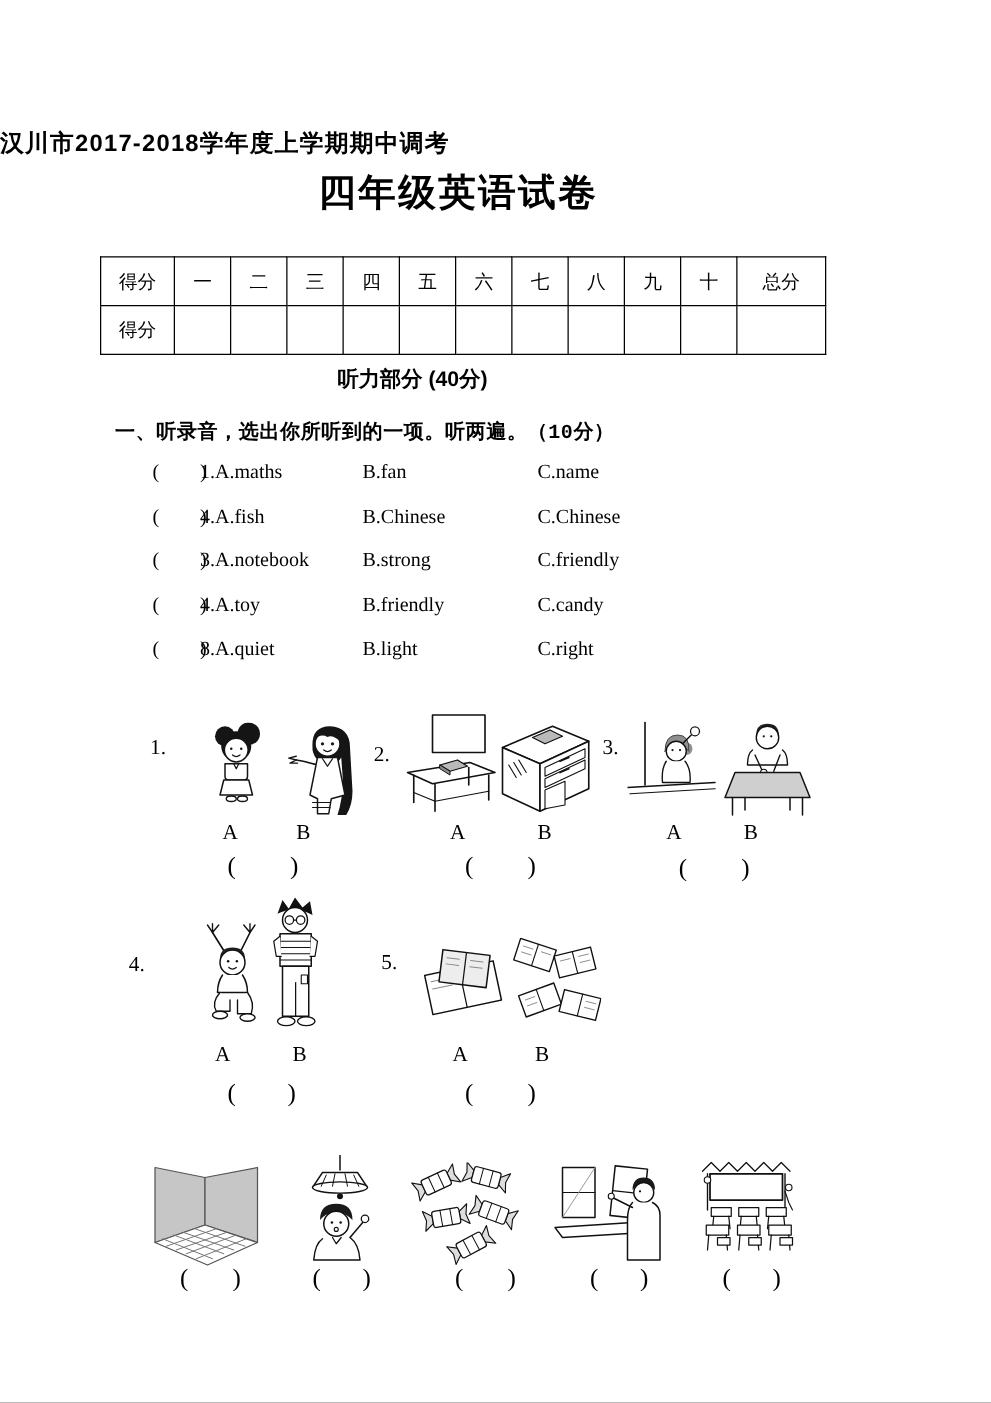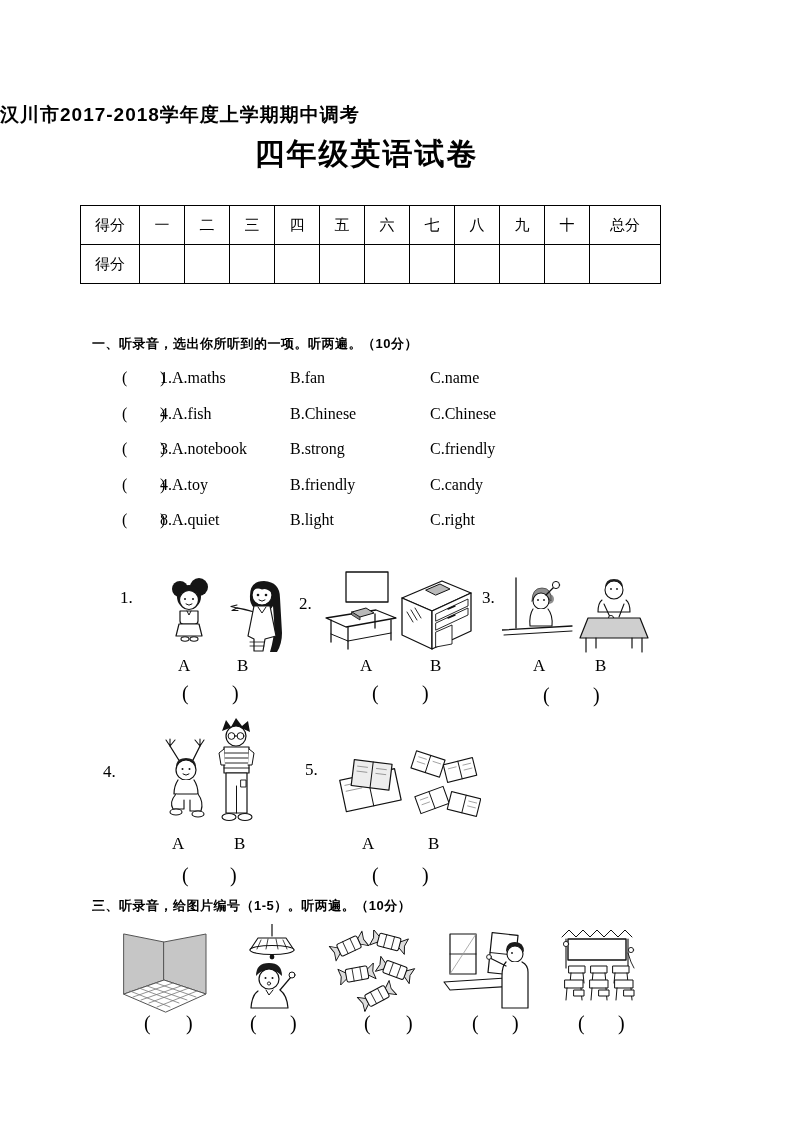--- a/index.html
+++ b/index.html
@@ -15,21 +15,21 @@
   .subtitle { left:0; top:134px; width:733px; text-align:center; font-size:30px; letter-spacing:2px; }
   table.score { position:absolute; left:80px; top:205px; border-collapse:collapse;font-family:Liberation Serif, serif; }
   table.score td {
     border:1.5px solid #000; height:38px; text-align:center;
     font-size:15px; padding:0;
   }
   td.c-label { width:58px; }
   td.c-num   { width:44px; }
   td.c-total { width:70px; }
   .listen-title { left:0; top:292px; width:660px; text-align:center; font-size:17px; }
-  .sec-head { font-size:13px; letter-spacing:0.5px; }
+  .sec-head { font-size:16px; letter-spacing:0.5px;font-family:Liberation Mono, monospace; }
   .p1row { left:122px; width:560px; height:22px; font-size:16px; }
   .p1row span { position:absolute; white-space:nowrap; }
   .p1-open { left:0; }
   .p1-a { left:38px; }
   .p1-b { left:168px; }
   .p1-c { left:308px; }
   .grp { position:absolute; }
   .grp > * { position:absolute; }
   .gnum { font-size:17px; }
   .ab { font-size:17px; }
@@ -71,20 +71,21 @@
       <td class="c-num"></td>
       <td class="c-num"></td>
       <td class="c-num"></td>
       <td class="c-num"></td>
       <td class="c-num"></td>
       <td class="c-total"></td>
     </tr>
   </tbody>
     </table>
 
+  <div class="abs listen-title hd">听力部分 (40分)</div>
 
   <div class="abs sec-head hd" style="left:92px; top:335px;">一、听录音，选出你所听到的一项。听两遍。（10分）</div>
 
   <div class="abs p1row" style="top:369px;">
     <span class="p1-open">(</span>
     <span class="p1-a">
         <span>)</span>
         <span>1.A.maths</span>
       </span>
     <span class="p1-b">B.fan</span>
@@ -314,21 +315,20 @@
           <path d="M4 -4 h8 M4 1 h8" stroke="#888" stroke-width="0.7"></path>
         </g>
       </g>
     </svg>
     <span class="ab" style="left:64px; top:122px;">A</span>
     <span class="ab" style="left:130px; top:122px;">B</span>
     <span class="bigparen" style="left:74px; top:152px;">(</span>
     <span class="bigparen" style="left:124px; top:152px;">)</span>
   </div>
 
-  <div class="abs sec-head hd" style="left:92px; top:897px;">三、听录音，给图片编号（1-5）。听两遍。（10分）</div>
 
   <div class="grp" style="left:112px; top:922px; width:105px; height:112px;">
     <svg style="left:8px; top:8px;" width="90" height="85" viewBox="0 0 90 85">
       <polygon points="4,4 44,12 44,50 4,64" fill="#c6c6c6" stroke="#555" stroke-width="1"></polygon>
       <polygon points="44,12 86,4 86,64 44,50" fill="#c6c6c6" stroke="#555" stroke-width="1"></polygon>
       <polygon points="4,64 44,50 86,64 46,82" fill="#fff" stroke="#555" stroke-width="1"></polygon>
       <path d="M53 53 L13 67 M61 56 L21 70 M69 58 L29 73 M77 61 L37 77" stroke="#777" stroke-width="0.8" fill="none"></path>
       <path d="M36 53 L76 67 M27 56 L67 70 M19 58 L59 73 M10 61 L50 77" stroke="#777" stroke-width="0.8" fill="none"></path>
     </svg>
     <span class="bigparen" style="left:32px; top:90px;">(</span>

